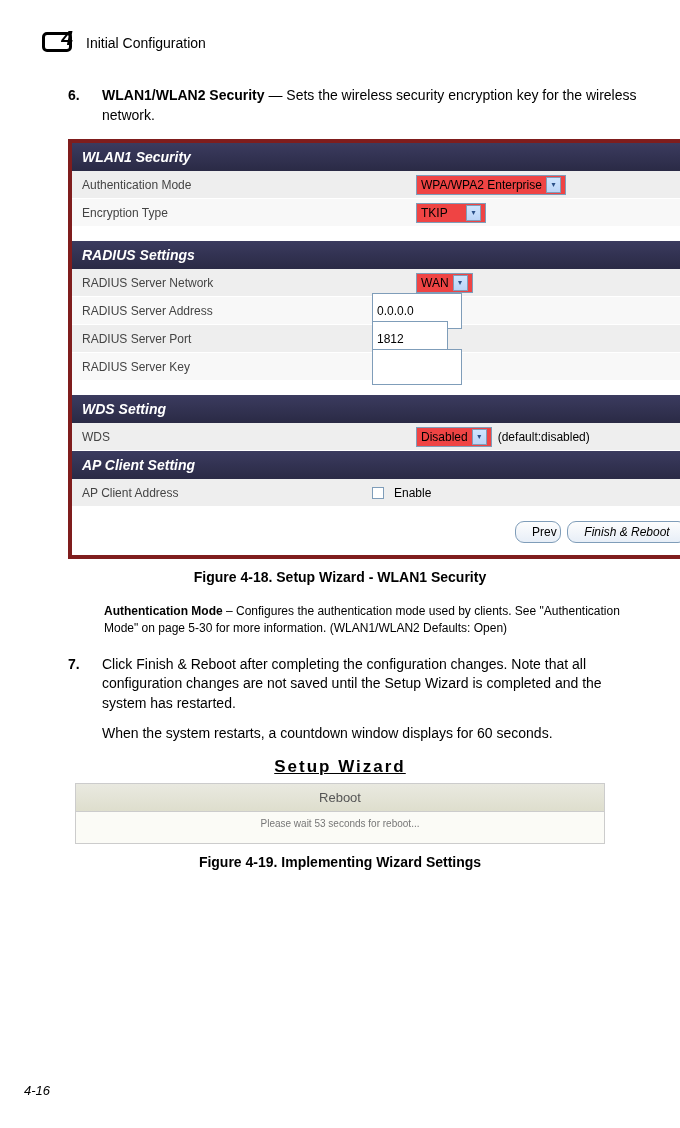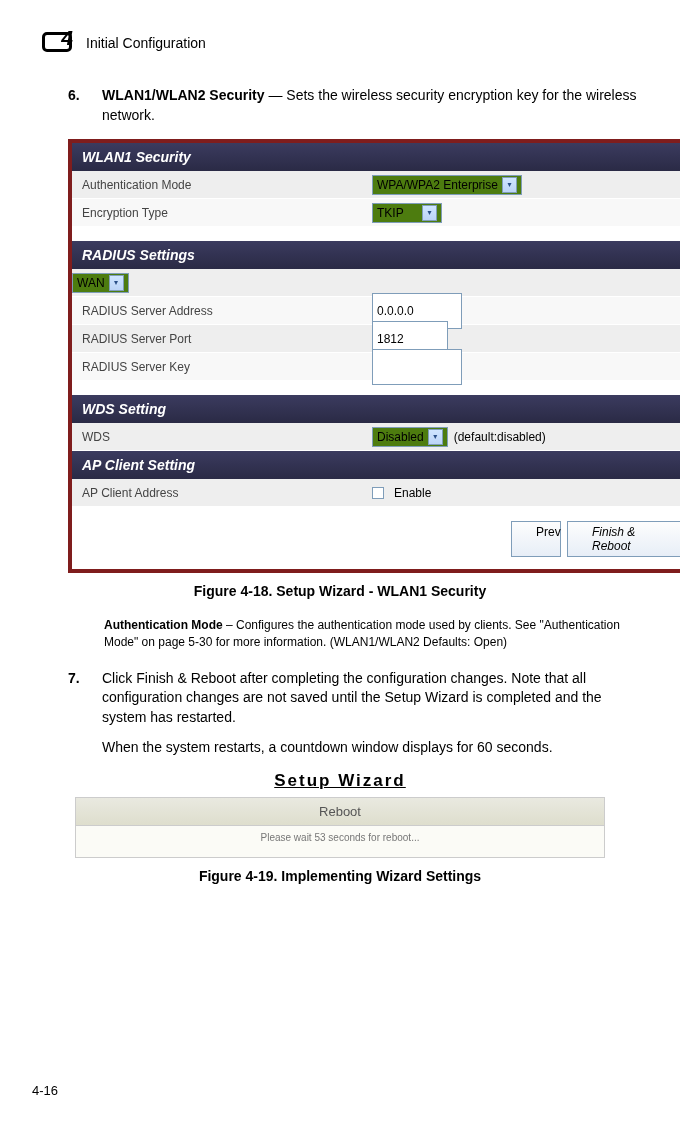--- a/index.html
+++ b/index.html
@@ -96,25 +96,26 @@
   }
   .cfg-field {
     flex: 1;
     display: flex;
     align-items: center;
     gap: 6px;
   }
   .sel {
     display: inline-flex;
     align-items: center;
-    background: #4d7c0f;
+    background: #ef4444;
     border: 1px solid #7f9db9;
     height: 20px;
     padding: 0 4px;
     font-size: 12px;
+    margin-left: 44px;
   }
   .sel-arrow {
     width: 15px;
     height: 16px;
     margin-left: 4px;
     background: linear-gradient(#cfe5ff, #bcd4f6);
     border: 1px solid #7f9db9;
     display: flex;
     align-items: center;
     justify-content: center;
@@ -144,24 +145,24 @@
   .btnbar {
     display: flex;
     justify-content: flex-end;
     gap: 6px;
     padding: 14px 10px 12px;
     background: #fff;
   }
   .btn {
     border: 1px solid #7f9db9;
     background: linear-gradient(#fdfdfd,#e7eef7);
-    padding: 3px 24px;
-    font-size: 12px;
-    border-radius: 0;
-    text-align: left;
+    padding: 3px 16px;
+    font-size: 12px;
+    border-radius: 9px;
+    text-align: center;
   }
   .btn.w1 { width: 46px; }
   .btn.w2 { width: 120px; font-style: italic; }
   .caption {
     text-align: center;
     font-weight: bold;
     font-size: 14px;
     margin: 10px 0 18px;
   }
   .para {
@@ -197,23 +198,24 @@
   .sw-msg {
     background: #fbfbf6;
     border: 1px solid #ccc;
     padding: 6px 0 14px;
     font-size: 10px;
     color: #777;
     width: 100%;
   }
   .footer {
     position: absolute;
-    left: 32px;
+    left: 24px;
     bottom: 30px;
     font-size: 13px;
+    font-style: italic;
   }
 </style>
 </head>
 <body>
 
 <div class="page">
 
   <div class="header-row">
     <div class="chapter-badge">
       <div class="badge-bg"></div>
@@ -250,20 +252,21 @@
             <span>TKIP</span>
             <span class="sel-arrow">▾</span>
           </div>
         </div>
       </div>
     </div>
     <div class="gap"></div>
     <div class="sec-head">RADIUS Settings</div>
     <div>
       <div class="cfg-row">
+        <div class="cfg-label">RADIUS Server Network</div>
         <div class="cfg-field">
           <div class="sel">
             <span>WAN</span>
             <span class="sel-arrow">▾</span>
           </div>
         </div>
       </div>
       <div class="cfg-row">
         <div class="cfg-label">RADIUS Server Address</div>
         <div class="cfg-field">

